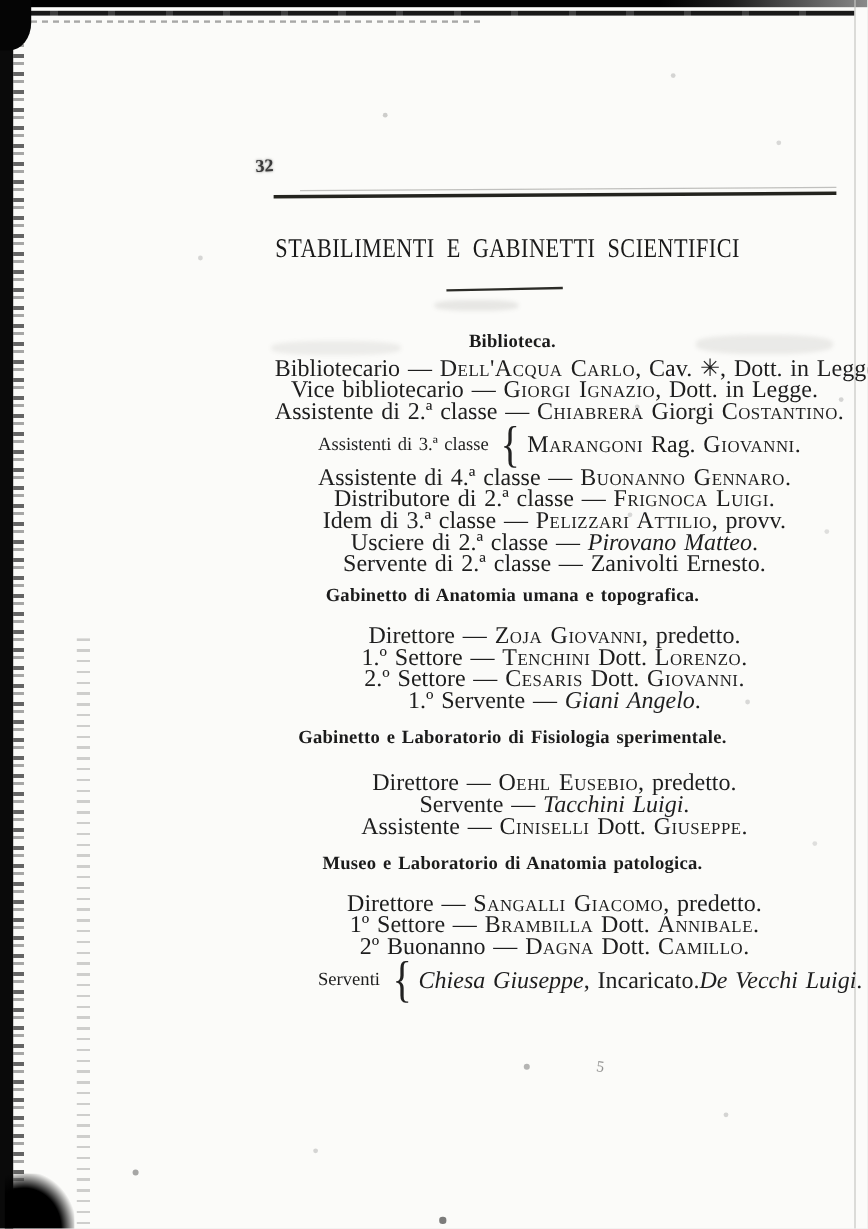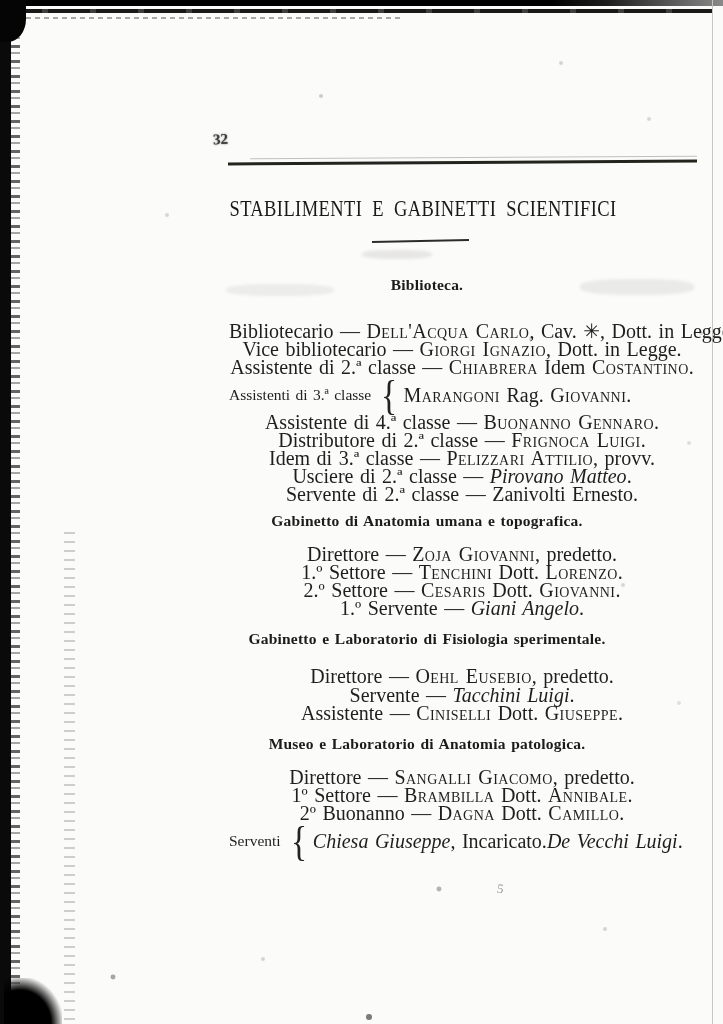--- a/index.html
+++ b/index.html
@@ -52,29 +52,29 @@
     text-align:center;padding-right:78px;box-sizing:border-box;
     font-size:18.5px;font-weight:400;letter-spacing:.4px;word-spacing:5px;color:#191919;
     transform:scaleY(1.22);transform-origin:top center;white-space:nowrap;}
   .title-rule{position:absolute;left:372px;top:240px;width:97px;height:2px;background:#2c2c28;transform:rotate(-1.2deg);}
 
   
   .doc-body{position:absolute;left:229px;top:270px;width:466px;}
   .doc-section{margin:0;}
   .sec-heading{margin:13px 0 15px 0;font-size:15.5px;font-weight:bold;color:#1b1b1b;
     text-align:center;padding-right:70px;letter-spacing:.2px;word-spacing:1.5px;}
-  .doc-section:nth-of-type(1) .sec-heading{margin:6px 0 28px 0;text-align:center;}
+  .doc-section:nth-of-type(1) .sec-heading{margin:6px 0 4px 0;text-align:center;}
   .doc-section:nth-of-type(2) .sec-heading{margin:8px 0 15px 0;}
   .doc-section:nth-of-type(3) .sec-heading{margin:13px 0 19px 0;}
   .doc-section:nth-of-type(4) .sec-heading{margin:13px 0 15px 0;}
   .entry-line{font-size:20px;line-height:18.2px;word-spacing:1.5px;white-space:nowrap;text-align:center;}
   .seg-sc{font-variant:small-caps;letter-spacing:.45px;}
   .seg-i{font-style:italic;}
   .brace-group{display:flex;align-items:center;}
-  .brace-label{font-size:15.5px;line-height:18.2px;word-spacing:1.5px;white-space:nowrap;}
+  .brace-label{font-size:15.5px;line-height:18.2px;word-spacing:1.5px;white-space:nowrap;margin-left:36px;}
   .brace-glyph{font-size:42px;font-weight:300;line-height:36px;margin:0 4px 0 8px;color:#222;
     transform:scaleX(.8);}
   .brace-items{display:flex;}
 </style>
 </head>
 <body>
 
 <div id="page">
 
   <div class="binding-strip"></div>
@@ -96,21 +96,21 @@
   <div class="header-rule-faint"></div>
   <div class="header-rule"></div>
   <h1 class="doc-title">STABILIMENTI E GABINETTI SCIENTIFICI</h1>
   <div class="title-rule"></div>
 
   <div class="doc-body">
       <section class="doc-section">
         <h2 class="sec-heading">Biblioteca.</h2>
         <div class="entry-line"><span class="seg-p">Bibliotecario — </span><span class="seg-sc">Dell'Acqua Carlo</span><span class="seg-p">, Cav. ✳, Dott. in Legge.</span></div>
         <div class="entry-line"><span class="seg-p">Vice bibliotecario — </span><span class="seg-sc">Giorgi Ignazio</span><span class="seg-p">, Dott. in Legge.</span></div>
-        <div class="entry-line"><span class="seg-p">Assistente di 2.ª classe — </span><span class="seg-sc">Chiabrera</span><span class="seg-p"> Idem </span><span class="seg-sc">Costantino</span><span class="seg-p">.</span></div>
+        <div class="entry-line"><span class="seg-p">Assistente di 2.ª classe — </span><span class="seg-sc">Chiabrera</span><span class="seg-p"> Giorgi </span><span class="seg-sc">Costantino</span><span class="seg-p">.</span></div>
         <div class="brace-group">
           <div class="brace-label"><span class="seg-p">Assistenti di 3.ª classe</span></div>
           <span class="brace-glyph">{</span>
           <div class="brace-items">
             <div class="entry-line"><span class="seg-sc">Marangoni</span><span class="seg-p"> Rag. </span><span class="seg-sc">Giovanni</span><span class="seg-p">.</span></div>
           </div>
         </div>
         <div class="entry-line"><span class="seg-p">Assistente di 4.ª classe — </span><span class="seg-sc">Buonanno Gennaro</span><span class="seg-p">.</span></div>
         <div class="entry-line"><span class="seg-p">Distributore di 2.ª classe — </span><span class="seg-sc">Frignoca Luigi</span><span class="seg-p">.</span></div>
         <div class="entry-line"><span class="seg-p">Idem di 3.ª classe — </span><span class="seg-sc">Pelizzari Attilio</span><span class="seg-p">, provv.</span></div>

